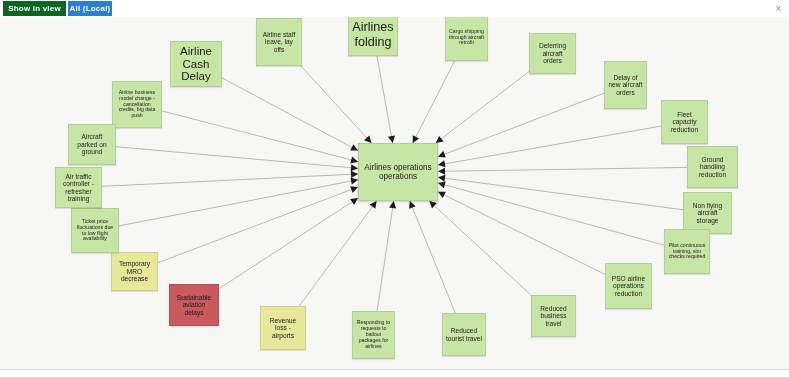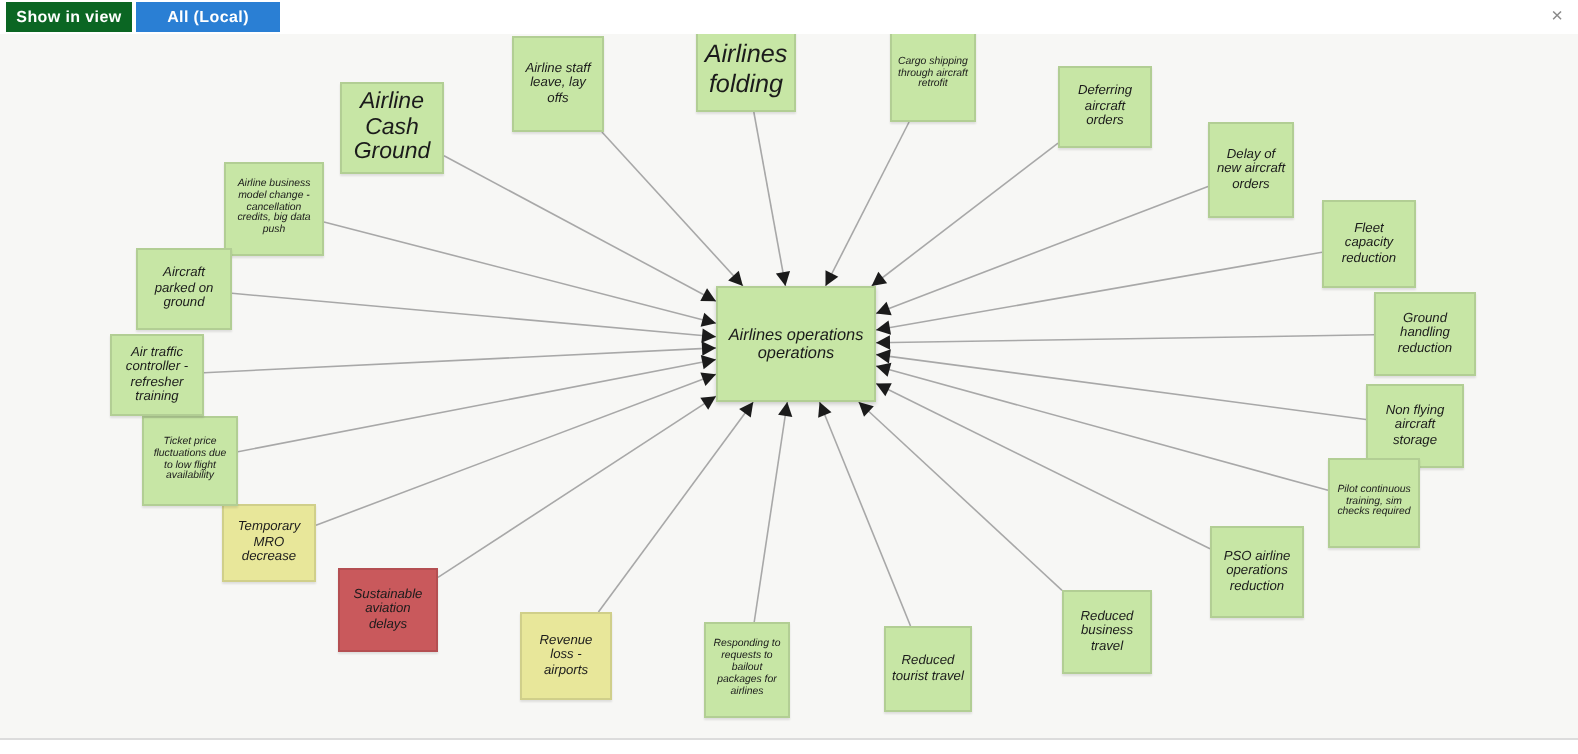--- a/index.html
+++ b/index.html
@@ -40,21 +40,21 @@
     border: none;
     padding: 0;
   }
   #btn-show-in-view {
     left: 3px;
     width: 63px;
     background: #0b6623;
   }
   #btn-all-local {
     left: 68px;
-    width: 72px;
+    width: 44px;
     background: #2a7fd4;
   }
   
   #canvas {
     position: absolute;
     left: 0;
     top: 17px;
     width: 789px;
     height: 352px;
     background: #f7f7f5;
@@ -93,21 +93,20 @@
     text-align: center;
     color: #1b1b1b;
     z-index: 10;
     padding: 2px 3px;
     border: 1px solid rgba(0,0,0,0.10);
     box-shadow: 0 1px 1px rgba(0,0,0,0.10);
     cursor: pointer;
     user-select: none;
     overflow: hidden;
     line-height: 1.12;
-    font-style: italic;
   }
   .node.green  { background: #c7e6a5; }
   .node.yellow { background: #e8e79a; }
   .node.red    { background: #c9595c; }
 
   .node .lbl { display: block; width: 100%; }
 
   .fs-xs { font-size: 5.2px; }
   .fs-s  { font-size: 6.6px; }
   .fs-m  { font-size: 8.2px; }
@@ -174,21 +173,21 @@
         <line x1="102" y1="169.35993740219092" x2="358" y2="156.94053208137714" stroke="#a8a8a8" stroke-width="0.8"></line>
         <polygon points="358,156.94053208137714 351.18266560879664,160.8754973669312 350.83378015088937,153.68395518619826" fill="#1b1b1b"></polygon>
         <line x1="116" y1="129.65686274509804" x2="358" y2="151.40522875816993" stroke="#a8a8a8" stroke-width="0.8"></line>
         <polygon points="358,151.40522875816993 350.7058668412598,154.36421869775523 351.35032840548587,147.19311911036732" fill="#1b1b1b"></polygon>
       </svg>
     <div id="nodes">
         <div class="node green" id="node-center" style="left: 358px; top: 126px; width: 80px; height: 58px;">
           <span class="lbl fs-m">Airlines operations operations</span>
         </div>
         <div class="node green" style="left: 170px; top: 24px; width: 52px; height: 46px;">
-          <span class="lbl fs-l">Airline Cash Ground</span>
+          <span class="lbl fs-l">Airline Cash Delay</span>
         </div>
         <div class="node green" style="left: 112px; top: 64px; width: 50px; height: 47px;">
           <span class="lbl fs-xs">Airline business model change - cancellation credits, big data push</span>
         </div>
         <div class="node green" style="left: 256px; top: 1px; width: 46px; height: 48px;">
           <span class="lbl fs-s">Airline staff leave, lay offs</span>
         </div>
         <div class="node green" style="left: 348px; top: -4px; width: 50px; height: 43px;">
           <span class="lbl fs-xl">Airlines folding</span>
         </div>

